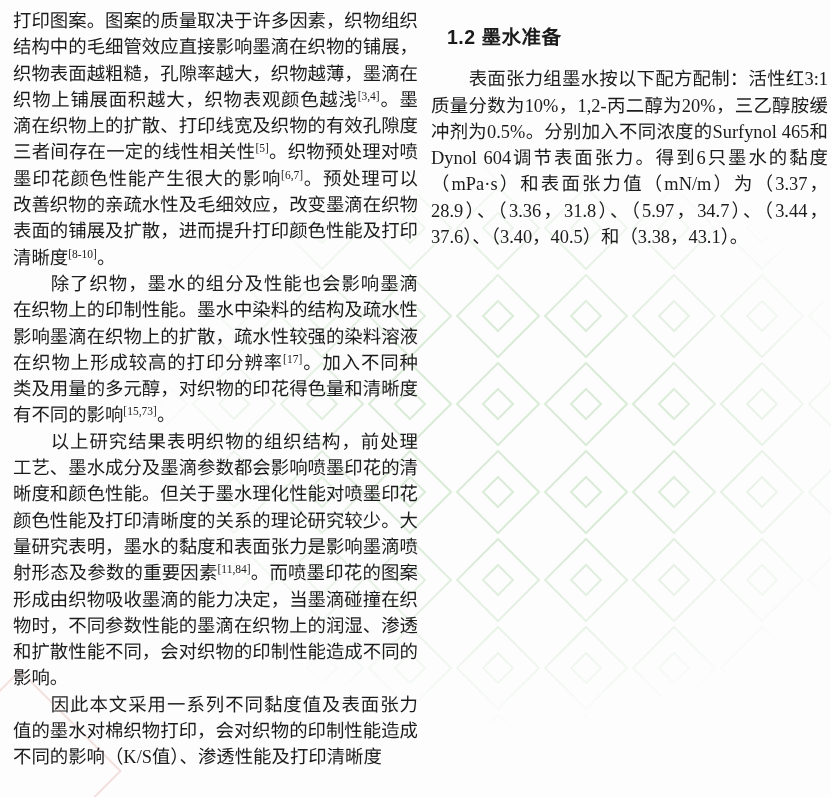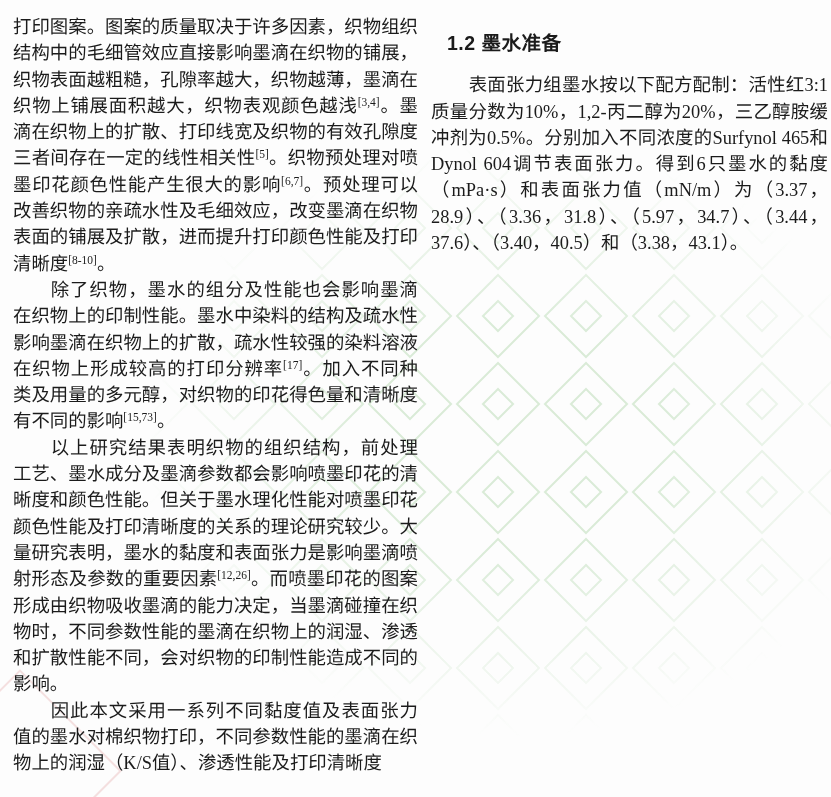--- a/index.html
+++ b/index.html
@@ -40,21 +40,21 @@
     opacity: .9;
     z-index: 0;
   }
   
   .columns {
     position: absolute;
     inset: 0;
     z-index: 1;
     display: flex;
     box-sizing: border-box;
-    padding: 14px 3px 0 13px;
+    padding: 8px 3px 0 13px;
     gap: 13px;
   }
   .col { box-sizing: border-box; }
   .col-left  { width: 407px; }
   .col-right { width: 399px; }
   .col p.para {
     margin: 0;
     font-size: 18.4px;
     line-height: 26.3px;
     text-align: justify;
@@ -91,22 +91,22 @@
       </defs>
       <rect width="831" height="797" fill="url(#wmp)"></rect>
     </svg>
   </div>
   <div class="watermark-pink"></div>
 
   <div class="columns">
     <div class="col col-left" id="left-col">
         <p class="para">打印图案。图案的质量取决于许多因素，织物组织结构中的毛细管效应直接影响墨滴在织物的铺展，织物表面越粗糙，孔隙率越大，织物越薄，墨滴在织物上铺展面积越大，织物表观颜色越浅<sup class="ref">[3,4]</sup>。墨滴在织物上的扩散、打印线宽及织物的有效孔隙度三者间存在一定的线性相关性<sup class="ref">[5]</sup>。织物预处理对喷墨印花颜色性能产生很大的影响<sup class="ref">[6,7]</sup>。预处理可以改善织物的亲疏水性及毛细效应，改变墨滴在织物表面的铺展及扩散，进而提升打印颜色性能及打印清晰度<sup class="ref">[8-10]</sup>。</p>
         <p class="para indent">除了织物，墨水的组分及性能也会影响墨滴在织物上的印制性能。墨水中染料的结构及疏水性影响墨滴在织物上的扩散，疏水性较强的染料溶液在织物上形成较高的打印分辨率<sup class="ref">[17]</sup>。加入不同种类及用量的多元醇，对织物的印花得色量和清晰度有不同的影响<sup class="ref">[15,73]</sup>。</p>
-        <p class="para indent">以上研究结果表明织物的组织结构，前处理工艺、墨水成分及墨滴参数都会影响喷墨印花的清晰度和颜色性能。但关于墨水理化性能对喷墨印花颜色性能及打印清晰度的关系的理论研究较少。大量研究表明，墨水的黏度和表面张力是影响墨滴喷射形态及参数的重要因素<sup class="ref">[12,26]</sup>。而喷墨印花的图案形成由织物吸收墨滴的能力决定，当墨滴碰撞在织物时，不同参数性能的墨滴在织物上的润湿、渗透和扩散性能不同，会对织物的印制性能造成不同的影响。</p>
-        <p class="para indent">因此本文采用一系列不同黏度值及表面张力值的墨水对棉织物打印，不同参数性能的墨滴在织物上的润湿（K/S值）、渗透性能及打印清晰度</p>
+        <p class="para indent">以上研究结果表明织物的组织结构，前处理工艺、墨水成分及墨滴参数都会影响喷墨印花的清晰度和颜色性能。但关于墨水理化性能对喷墨印花颜色性能及打印清晰度的关系的理论研究较少。大量研究表明，墨水的黏度和表面张力是影响墨滴喷射形态及参数的重要因素<sup class="ref">[11,84]</sup>。而喷墨印花的图案形成由织物吸收墨滴的能力决定，当墨滴碰撞在织物时，不同参数性能的墨滴在织物上的润湿、渗透和扩散性能不同，会对织物的印制性能造成不同的影响。</p>
+        <p class="para indent">因此本文采用一系列不同黏度值及表面张力值的墨水对棉织物打印，会对织物的印制性能造成不同的影响（K/S值）、渗透性能及打印清晰度</p>
       </div>
     <div class="col col-right" id="right-col">
         <h3 class="sec">1.2 墨水准备</h3>
         <p class="para indent">表面张力组墨水按以下配方配制：活性红3:1质量分数为10%，1,2-丙二醇为20%，三乙醇胺缓冲剂为0.5%。分别加入不同浓度的Surfynol 465和Dynol 604调节表面张力。得到6只墨水的黏度（mPa·s）和表面张力值（mN/m）为（3.37，28.9）、（3.36，31.8）、（5.97，34.7）、（3.44，37.6）、（3.40，40.5）和（3.38，43.1）。</p>
       </div>
   </div>
 
 </div>
 
 </body></html>

